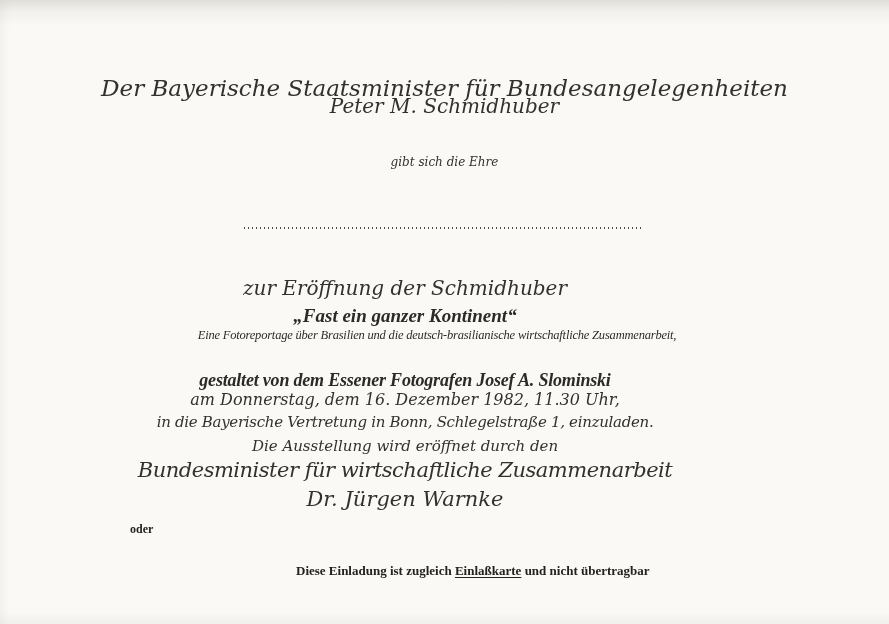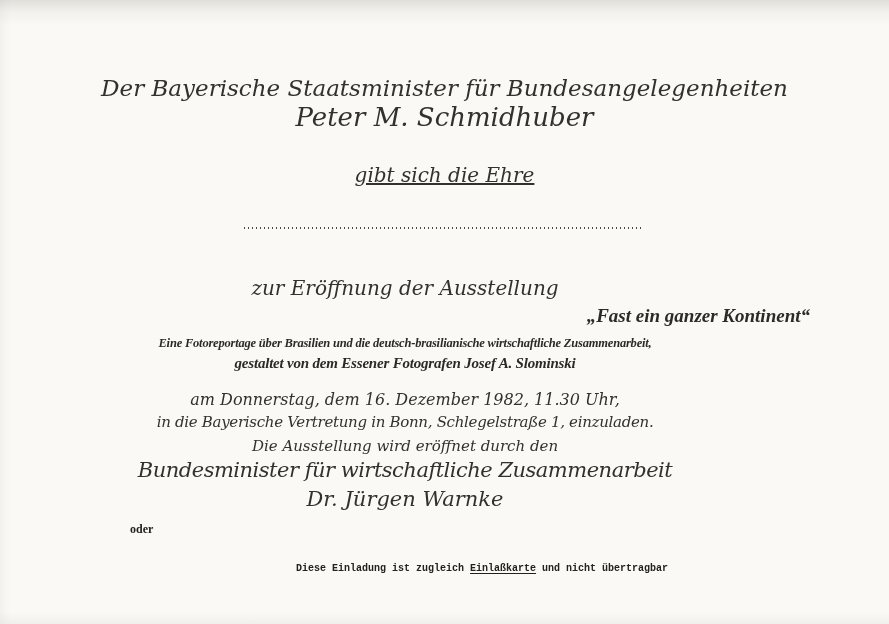--- a/index.html
+++ b/index.html
@@ -33,56 +33,56 @@
     font-family: "DejaVu Serif", serif;
     font-style: italic;
     color: #333130;
   }
   .antiqua-italic {
     font-family: "Liberation Serif", serif;
     font-style: italic;
     color: #2c2a28;
   }
   .host-line1 { top: 75px;  font-size: 23px; }
-  .host-line2 { top: 102px; font-size: 26px; }
-  .honor-line { top: 163px; font-size: 20px; text-decoration: underline; }
+  .host-line2 { top: 94px; font-size: 20px; }
+  .honor-line { top: 155px; font-size: 12px; }
   .dotted {
     position: absolute;
     top: 227px;
     left: 244px;
     width: 400px;
     height: 2px;
     background-image: repeating-linear-gradient(90deg, #4a4845 0px, #4a4845 1.5px, transparent 1.5px, transparent 4px);
   }
   .occasion       { top: 276px; font-size: 20px; }
-  .exh-title      { top: 305px; font-size: 19px; font-weight: 600; text-align: right; }
-  .desc1          { top: 336px; font-size: 12.5px; font-weight: 700; letter-spacing: -0.2px; }
-  .desc2          { top: 355px; font-size: 15px; font-weight: 600; letter-spacing: -0.2px; }
+  .exh-title      { top: 305px; font-size: 19px; font-weight: 600; }
+  .desc1          { top: 328px; font-size: 12.5px; font-weight: 400; letter-spacing: -0.2px; margin-left: 32px; }
+  .desc2          { top: 370px; font-size: 18px; font-weight: 600; letter-spacing: -0.2px; }
   .date-line      { top: 390px; font-size: 16px; text-align: center; }
   .location-line  { top: 413px; font-size: 15px; letter-spacing: -0.3px; }
   .opening-line   { top: 437px; font-size: 15px; }
   .minister-title { top: 458px; font-size: 21px; letter-spacing: -0.5px; }
   .minister-name  { top: 487px; font-size: 21px; }
   .rsvp {
     position: absolute;
     left: 130px;
     top: 522px;
     font-family: "Liberation Serif", serif;
     font-weight: bold;
     font-size: 12px;
     line-height: 15.5px;
     color: #24221f;
   }
   .note {
     position: absolute;
     left: 296px;
     top: 563px;
-    font-family: Liberation Mono, monospace;
+    font-family: Liberation Serif, serif;
     font-weight: bold;
-    font-size: 10px;
+    font-size: 13px;
     color: #24221f;
     white-space: nowrap;
   }
   .note .u {
     text-decoration: underline;
     text-underline-offset: 2px;
   }
 </style>
 </head>
 <body>
@@ -90,21 +90,21 @@
 <div class="card">
 
   <div class="line script host-line1">Der Bayerische Staatsminister für Bundesangelegenheiten</div>
 
   <div class="line script host-line2">Peter M. Schmidhuber</div>
 
   <div class="line script honor-line">gibt sich die Ehre</div>
 
   <div class="dotted"></div>
 
-  <div class="line mid script occasion">zur Eröffnung der Ausstellung</div>
+  <div class="line mid script occasion">zur Eröffnung der Schmidhuber</div>
 
   <div class="line mid antiqua-italic exh-title">„Fast ein ganzer Kontinent“</div>
 
   <div class="line mid antiqua-italic desc1">Eine Fotoreportage über Brasilien und die deutsch-brasilianische wirtschaftliche Zusammenarbeit,</div>
 
   <div class="line mid antiqua-italic desc2">gestaltet von dem Essener Fotografen Josef A. Slominski</div>
 
   <div class="line mid script date-line">am Donnerstag, dem 16. Dezember 1982, 11.30 Uhr,</div>
 
   <div class="line mid script location-line">in die Bayerische Vertretung in Bonn, Schlegelstraße 1, einzuladen.</div>

